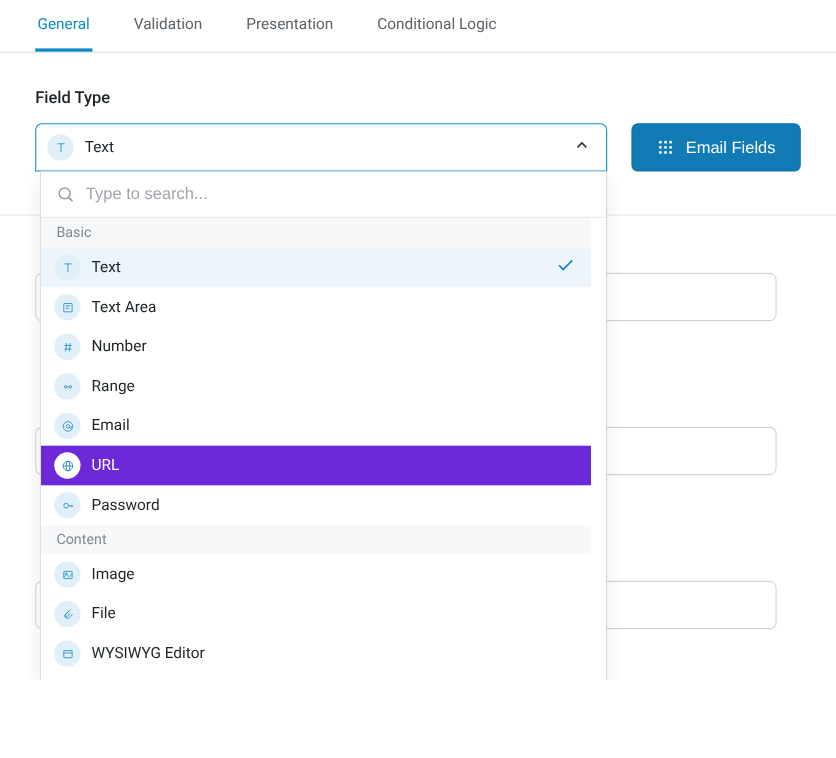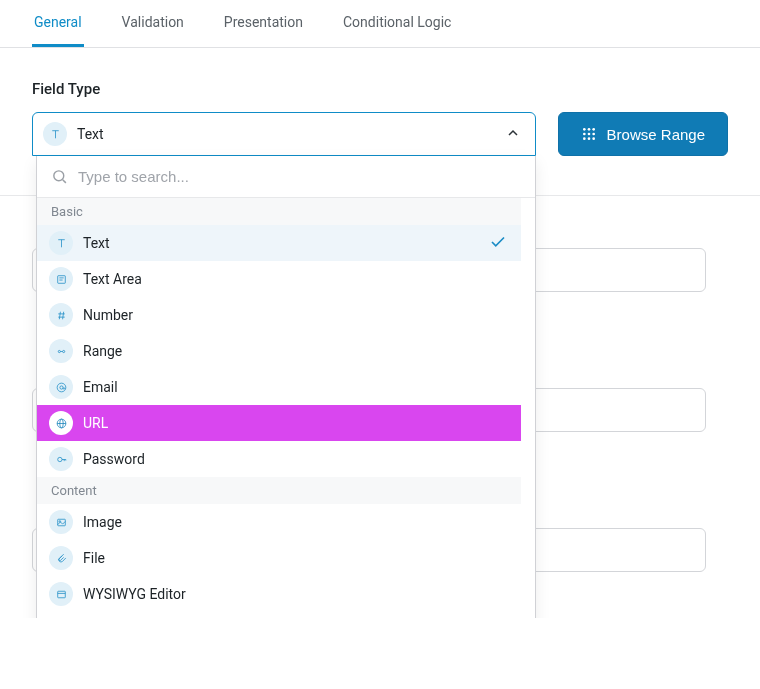--- a/index.html
+++ b/index.html
@@ -161,21 +161,21 @@
     }
     .dd-item-label {
       flex: 1 1 auto;
       font-size: 14px;
       color: #1d2327;
     }
     .dd-item.selected {
       background: #eef5fa;
     }
     .dd-item.highlight {
-      background: #d946ef;
+      background: #6d28d9;
     }
     .dd-item.highlight .dd-item-label { color: #fff; }
     .dd-item.highlight .icon-circle { background: #fff; }
     .dd-item.highlight .icon-circle svg { stroke: #1180b8; fill: none; }
     .dd-item.disabled .dd-item-label { color: #a6abb1; }
     .check {
       color: #1a8bc5;
     }
     
     .bg-input {
@@ -395,17 +395,17 @@
           <circle cx="5" cy="5" r="2"></circle>
             <circle cx="12" cy="5" r="2"></circle>
             <circle cx="19" cy="5" r="2"></circle>
           <circle cx="5" cy="12" r="2"></circle>
             <circle cx="12" cy="12" r="2"></circle>
             <circle cx="19" cy="12" r="2"></circle>
           <circle cx="5" cy="19" r="2"></circle>
             <circle cx="12" cy="19" r="2"></circle>
             <circle cx="19" cy="19" r="2"></circle>
         </svg>
-        <span>Browse Range</span>
+        <span>Email Fields</span>
       </button>
     </div>
   </div>
 </div>
 
 </body></html>

